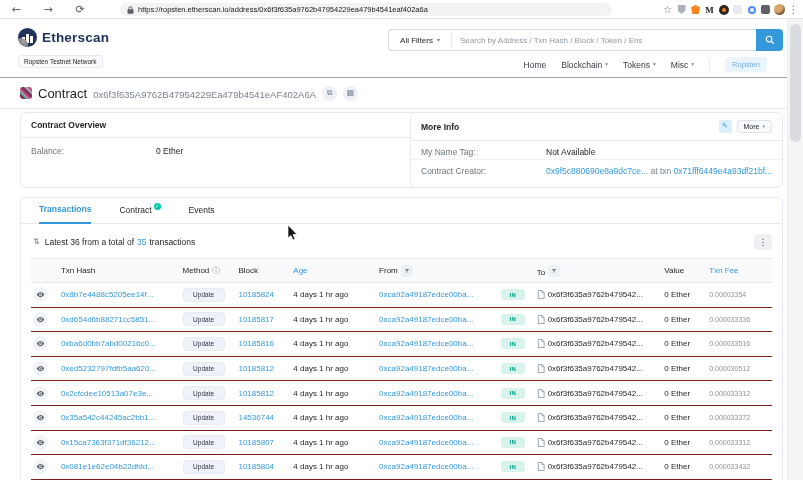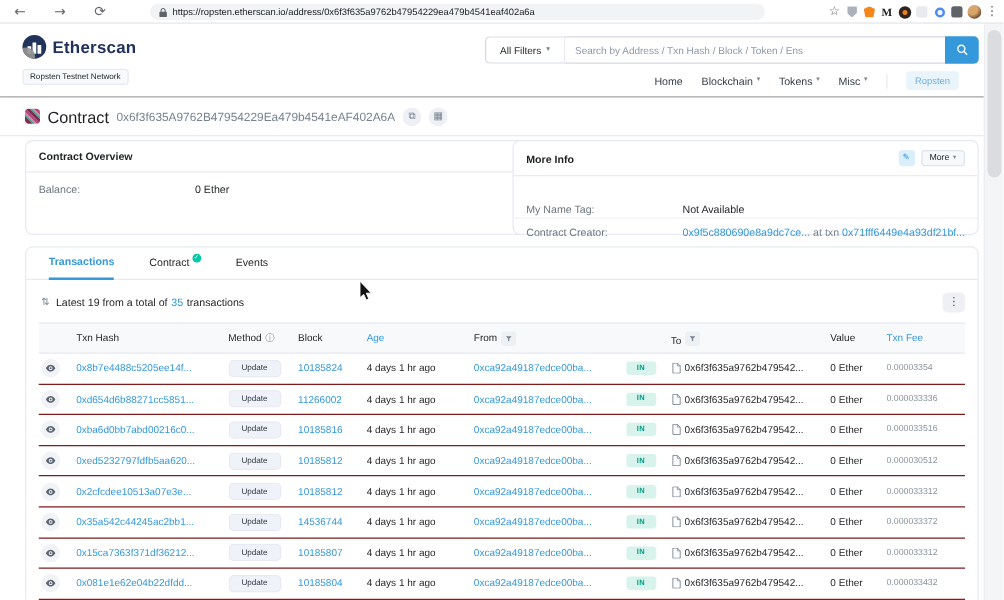--- a/index.html
+++ b/index.html
@@ -243,21 +243,21 @@
       <span style="display:flex;align-items:center;">
         <button id="edit-btn">
             <span class="icon">✎</span>
           </button>
         <button id="more-btn">
           <span>More</span>
           <span class="icon">▾</span>
         </button>
       </span>
     </div>
-    <div class="card-row mi-row" style="padding-top:6px;padding-bottom:2px;margin-top:15px;">
+    <div class="card-row mi-row" style="padding-top:6px;padding-bottom:2px;">
       <span class="row-label">My Name Tag:</span>
       <span>Not Available</span>
     </div>
     <div class="card-row" style="padding-top:6px;">
       <span class="row-label">Contract Creator:</span>
       <span style="white-space:nowrap;">
         <a class="link">0x9f5c880690e8a9dc7ce...</a>
         <span class="gray-sep">at txn</span>
         <a class="link">0x71fff6449e4a93df21bf...</a>
       </span>
@@ -276,21 +276,21 @@
           </span>
       </span>
       <span class="tab">
           <span>Events</span>
         </span>
     </div>
 
     <div id="summary-row">
       <span id="summary-text">
         <span class="icon">⇅</span>
-        <span>Latest 19 from a total of</span>
+        <span>Latest 36 from a total of</span>
         <a class="link">35</a>
         <span>transactions</span>
       </span>
       <button id="kebab-btn">
           <span class="icon">⋮</span>
         </button>
     </div>
 
     <div id="tx-table">
       <div class="tr thead">
@@ -384,21 +384,21 @@
                 </svg>
               </button>
             </div>
             <div class="td c-hash">
               <a class="link trunc">0xd654d6b88271cc5851...</a>
             </div>
             <div class="td c-method">
               <span class="method-badge">Update</span>
             </div>
             <div class="td c-block">
-              <a class="link">11266002</a>
+              <a class="link">10185817</a>
             </div>
             <div class="td c-age">
               <span>4 days 1 hr ago</span>
             </div>
             <div class="td c-from">
               <a class="link trunc">0xca92a49187edce00ba...</a>
             </div>
             <div class="td c-dir">
               <span class="in-badge">IN</span>
             </div>

